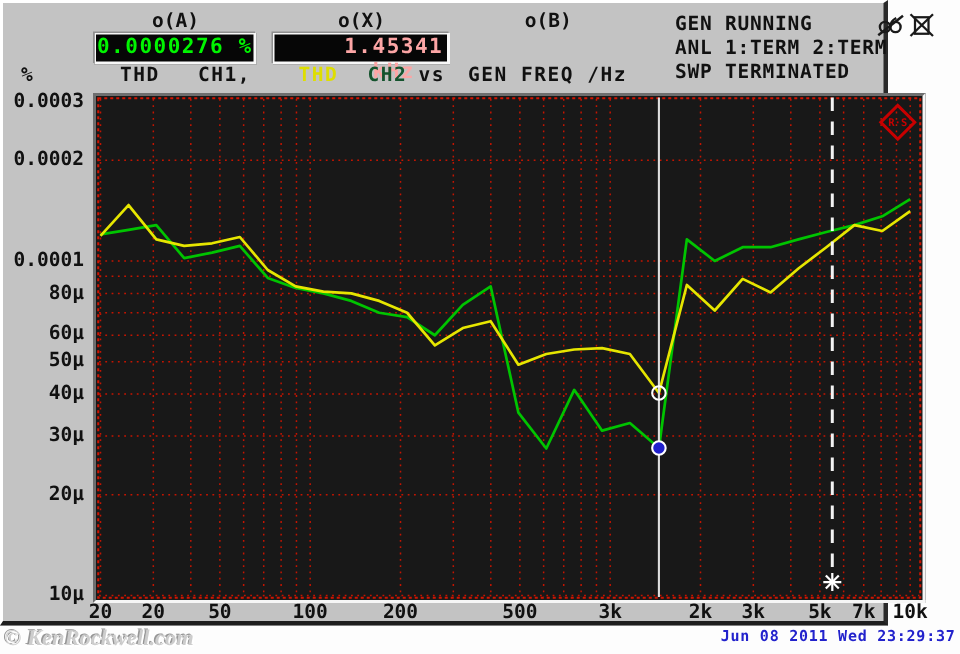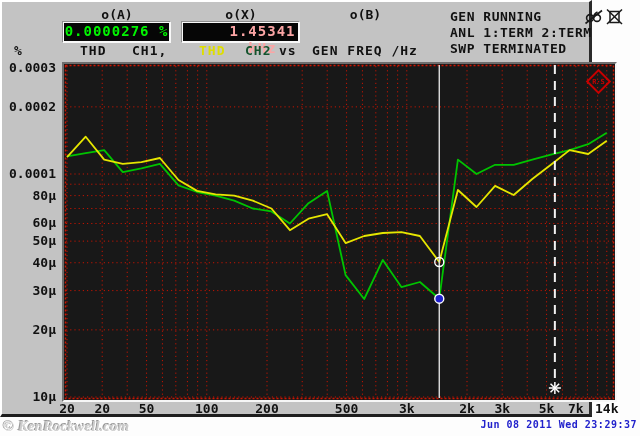--- a/index.html
+++ b/index.html
@@ -160,19 +160,19 @@
         <span style="left: 80.2183px;">20</span>
         <span style="left: 124.588px;">50</span>
         <span style="left: 184.794px;">100</span>
         <span style="left: 245px;">200</span>
         <span style="left: 324.588px;">500</span>
         <span style="left: 384.794px;">3k</span>
         <span style="left: 445px;">2k</span>
         <span style="left: 480.218px;">3k</span>
         <span style="left: 524.588px;">5k</span>
         <span style="left: 553.814px;">7k</span>
-        <span style="left: 584.794px;">14k</span>
+        <span style="left: 584.794px;">10k</span>
       </div>
   </div>
 
   <div id="watermark">© KenRockwell.com</div>
   <div id="datetime">Jun 08 2011 Wed 23:29:37</div>
 </div>
 
 </body></html>

